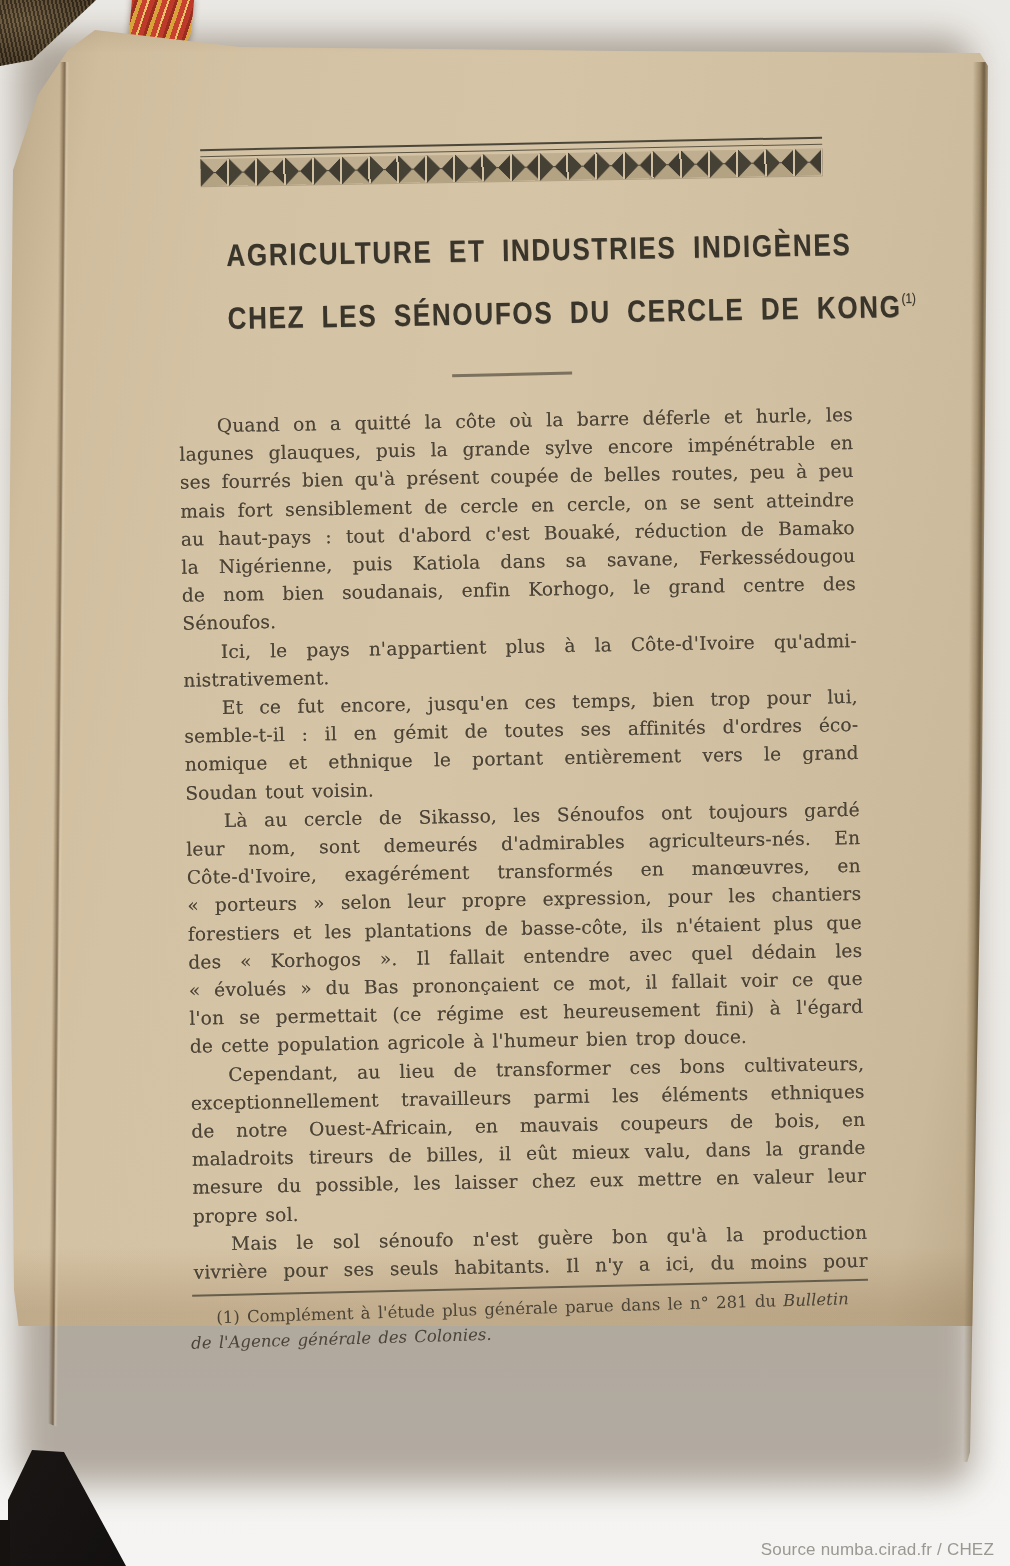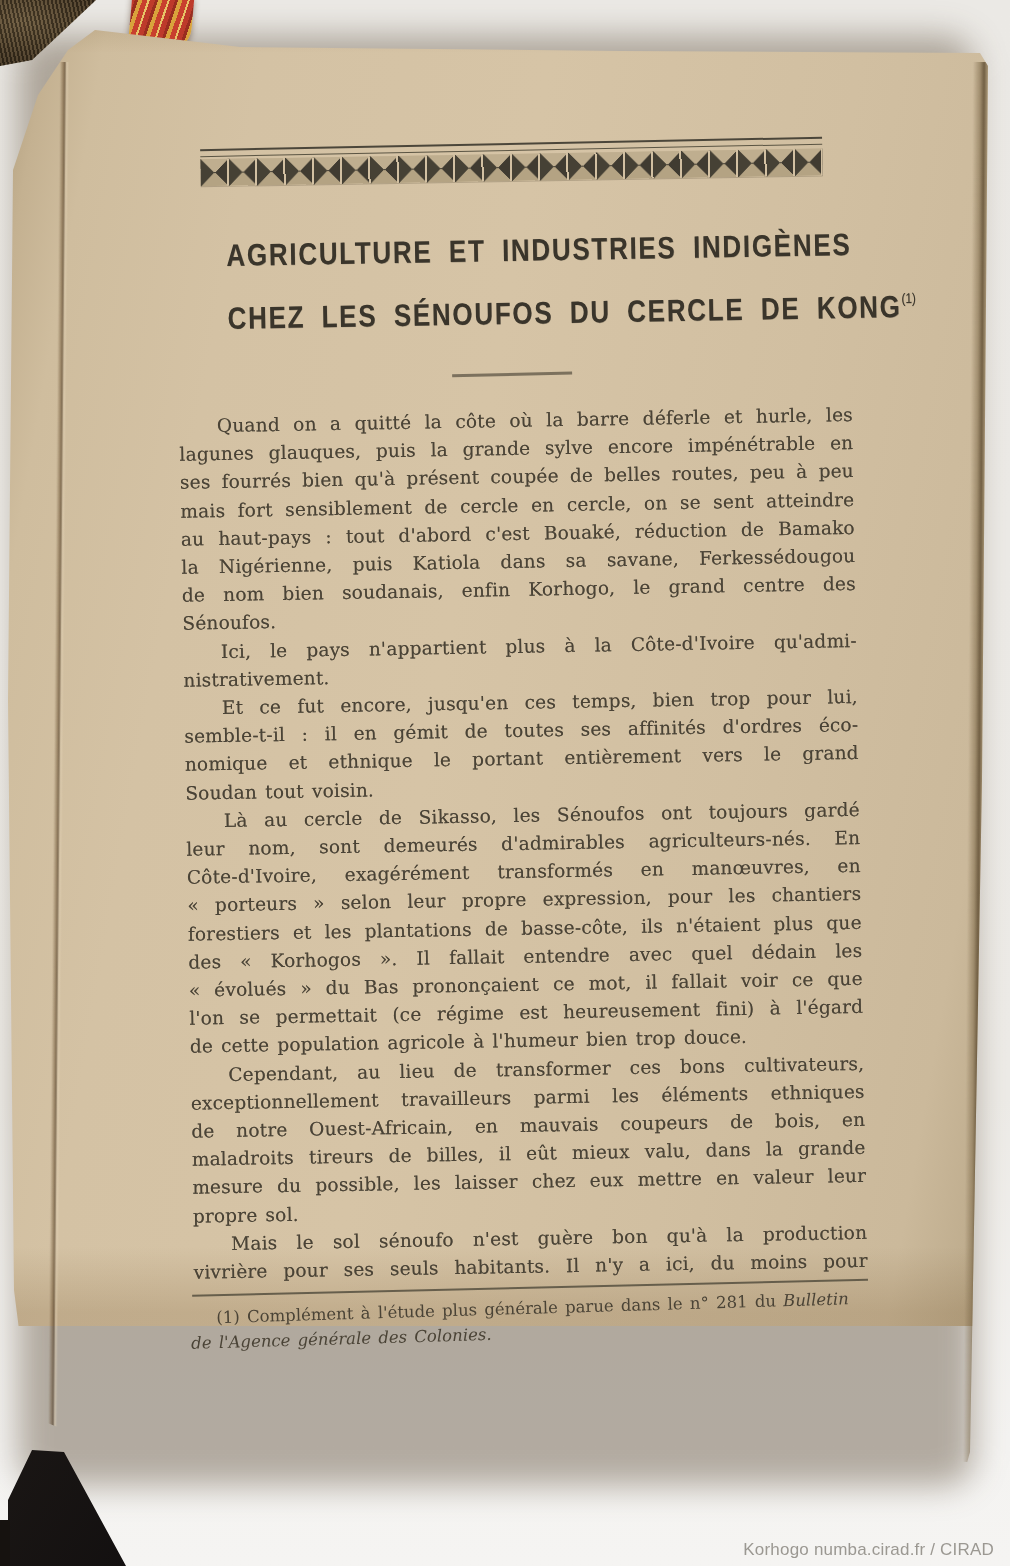--- a/index.html
+++ b/index.html
@@ -192,13 +192,13 @@
     <div class="abs footnote">
         <div class="fn-line indent"><span>(1) Complément à l'étude plus générale parue dans le n° 281 du </span><i>Bulletin</i></div>
         <div class="fn-line"><i>de l'Agence générale des Colonies.</i></div>
       </div>
   </div>
 </div>
 
 <div class="abs cover-black"></div>
 <div class="abs cover-sliver"></div>
 
-<div class="abs attribution">Korhogo numba.cirad.fr / CIRAD</div>
+<div class="abs attribution">Source numba.cirad.fr / CHEZ</div>
 
 </body></html>

